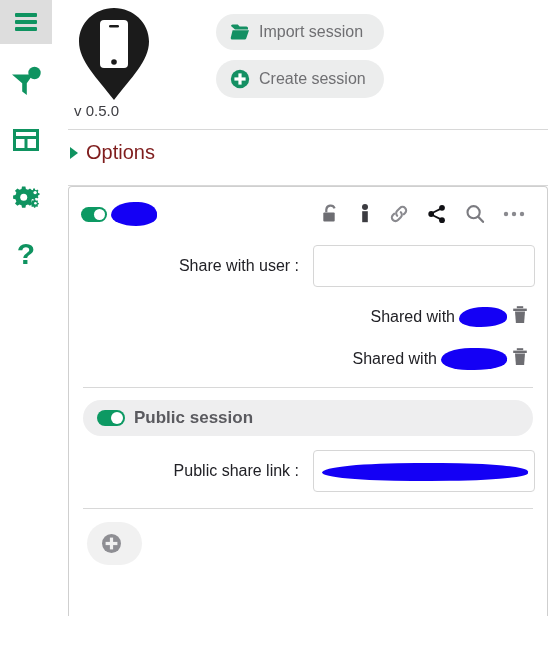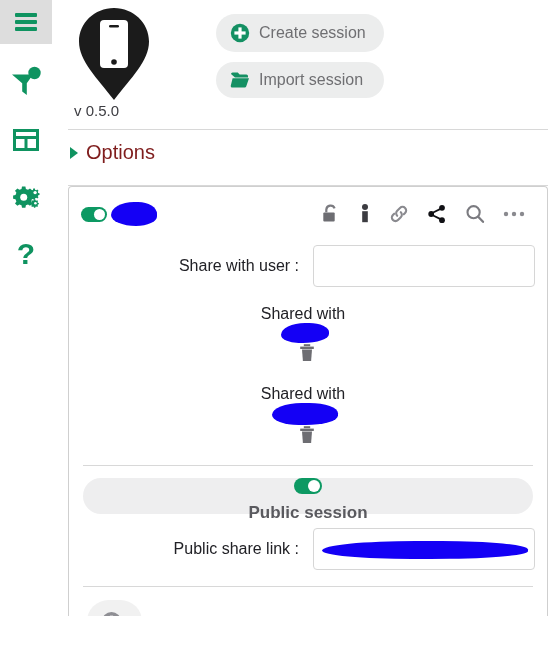--- a/index.html
+++ b/index.html
@@ -234,21 +234,20 @@
     background: #1400f5;
     left: 6px;
   }
 
   .shared-row {
     display: flex;
     align-items: center;
     justify-content: flex-end;
     margin-top: 18px;
     padding-right: 6px;
-    flex-direction: column;
   }
   .shared-label {
     font-size: 16px;
     color: #212126;
     margin-right: 4px;
   }
   .blob-user-a { width: 48px; height: 20px; border-radius: 55% 45% 60% 40% / 65% 50% 50% 45%; }
   .blob-user-b { width: 66px; height: 22px; border-radius: 50% 48% 55% 45% / 60% 52% 48% 52%; }
   .trash { margin-left: 4px; cursor: pointer; }
 
@@ -260,21 +259,20 @@
   .public-pill {
     background: #eeeeef;
     border-radius: 18px;
     height: 36px;
     display: flex;
     align-items: center;
     gap: 9px;
     padding: 0 14px;
     margin: 12px 2px 0 2px;
     cursor: pointer;
-    flex-direction: column;
   }
   .public-pill .toggle { width: 28px; height: 16px; }
   .public-pill .toggle .knob { width: 12px; height: 12px; }
   .public-label {
     font-size: 17px;
     color: #5a5a5f;
     font-weight: bold;
   }
 
   .sel-highlight {
@@ -354,34 +352,34 @@
         <svg width="78" height="96" viewBox="0 0 78 96">
           <path d="M39 2 C19.5 2 4 17 4 35.5 C4 55 22 72 39 94 C56 72 74 55 74 35.5 C74 17 58.5 2 39 2 Z" fill="#1b1b1b"></path>
           <rect x="25" y="14" width="28" height="48" rx="4" ry="4" fill="#ffffff"></rect>
           <rect x="34" y="19" width="10" height="2.6" rx="1.3" fill="#1b1b1b"></rect>
           <circle cx="39" cy="56" r="2.8" fill="#1b1b1b"></circle>
         </svg>
       </div>
 
       <div class="topbuttons">
         <button class="pill-btn">
+          <svg width="20" height="18" viewBox="0 0 20 18">
+            <path d="M1 3 a1.6 1.6 0 0 1 1.6-1.6 h5.2 l1.8 2.1 h6.8 a1.6 1.6 0 0 1 1.6 1.6 v1.4 h-13 z" fill="#149063"></path>
+            <path d="M2.6 7.2 h16.4 l-2.8 8.2 a1.6 1.6 0 0 1 -1.5 1.1 h-12.5 a1.6 1.6 0 0 1 -1.5 -1.6 z" fill="#149063"></path>
+          </svg>
+          <span>Import session</span>
+        </button>
+
+        <button class="pill-btn">
           <svg width="20" height="20" viewBox="0 0 20 20">
             <circle cx="10" cy="10" r="9.2" fill="#149063"></circle>
             <rect x="8.4" y="4.4" width="3.2" height="11.2" fill="#ffffff"></rect>
             <rect x="4.4" y="8.4" width="11.2" height="3.2" fill="#ffffff"></rect>
           </svg>
           <span>Create session</span>
-        </button>
-
-        <button class="pill-btn">
-          <svg width="20" height="18" viewBox="0 0 20 18">
-            <path d="M1 3 a1.6 1.6 0 0 1 1.6-1.6 h5.2 l1.8 2.1 h6.8 a1.6 1.6 0 0 1 1.6 1.6 v1.4 h-13 z" fill="#149063"></path>
-            <path d="M2.6 7.2 h16.4 l-2.8 8.2 a1.6 1.6 0 0 1 -1.5 1.1 h-12.5 a1.6 1.6 0 0 1 -1.5 -1.6 z" fill="#149063"></path>
-          </svg>
-          <span>Import session</span>
         </button>
       </div>
     </div>
 
     <div class="version">v 0.5.0</div>
     <div class="hr"></div>
 
     <div class="options-row">
       <span class="tri"></span>
       <span class="options-label">Options</span>

